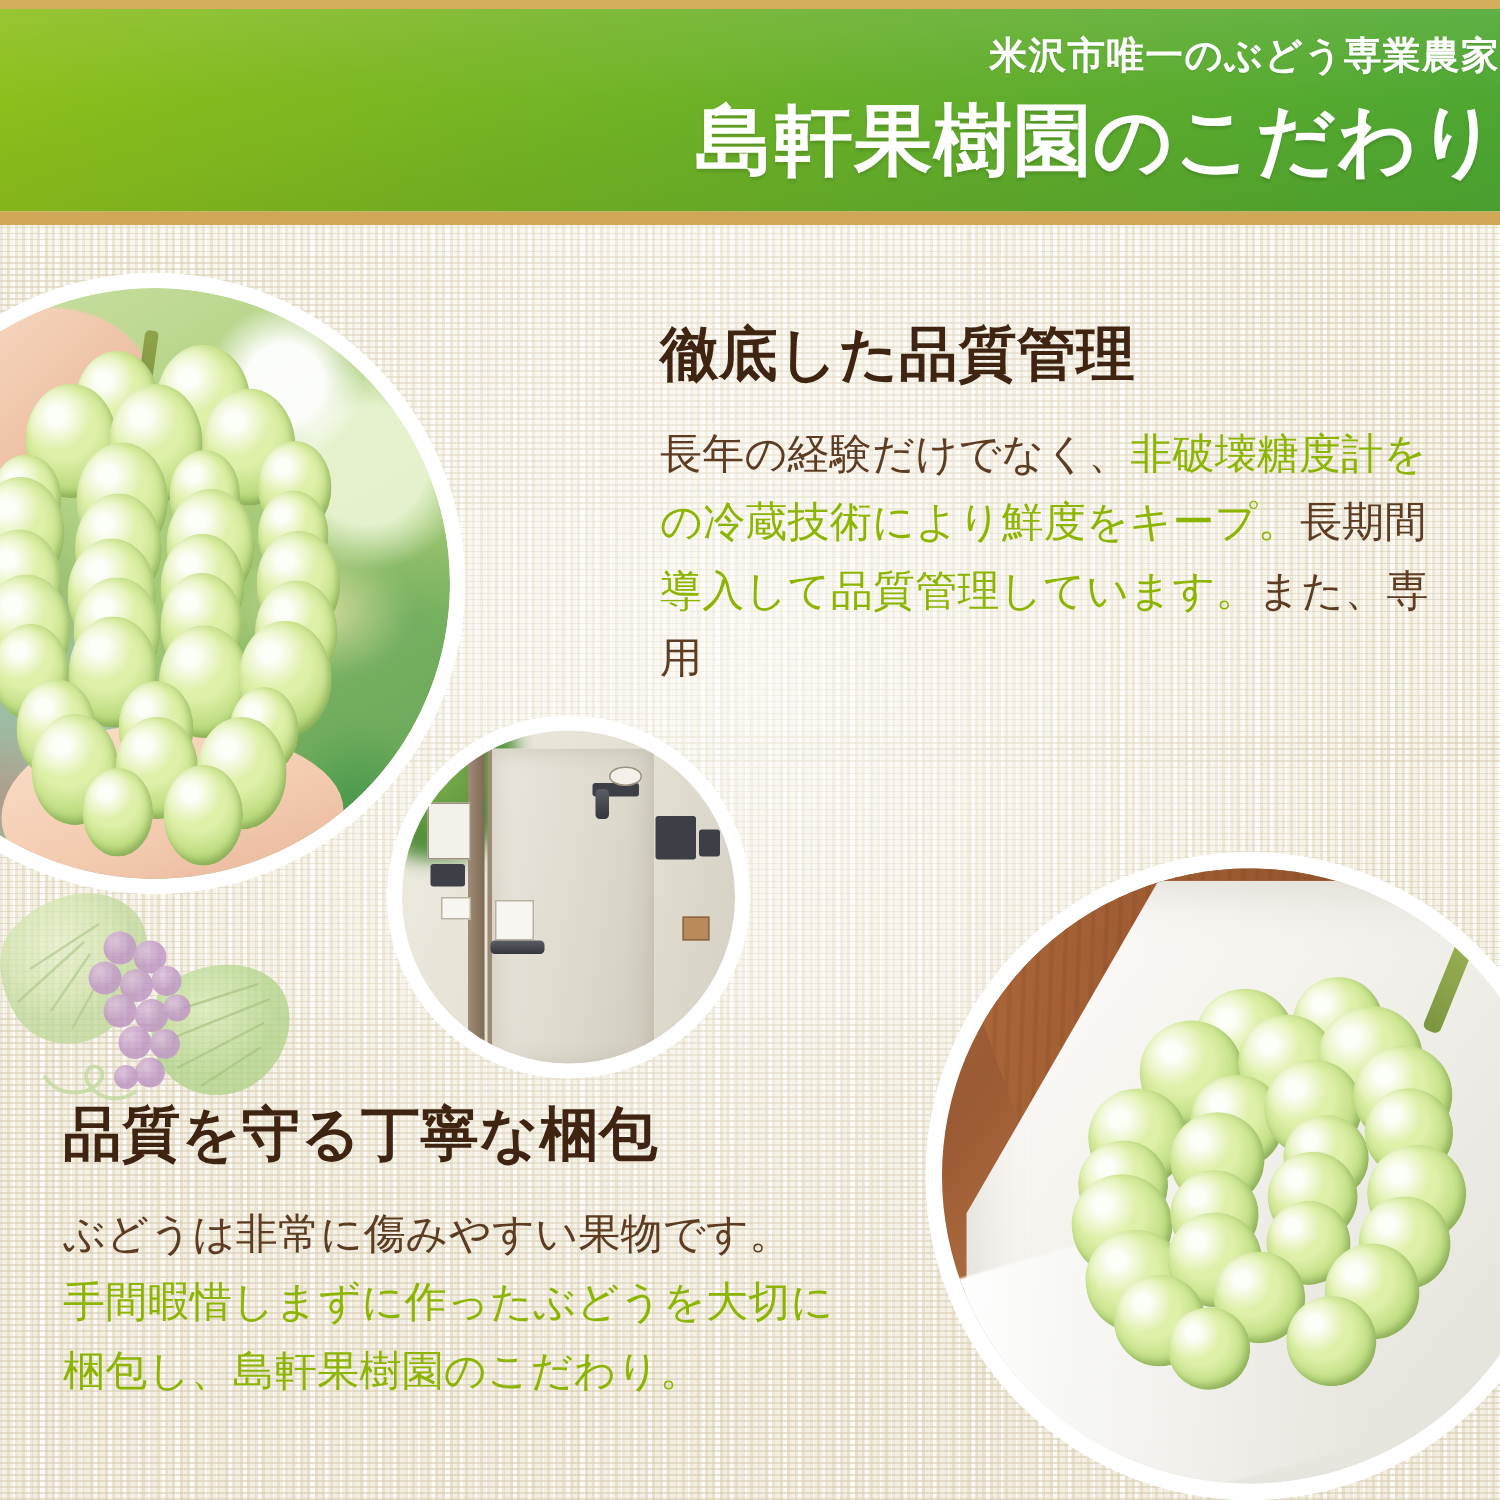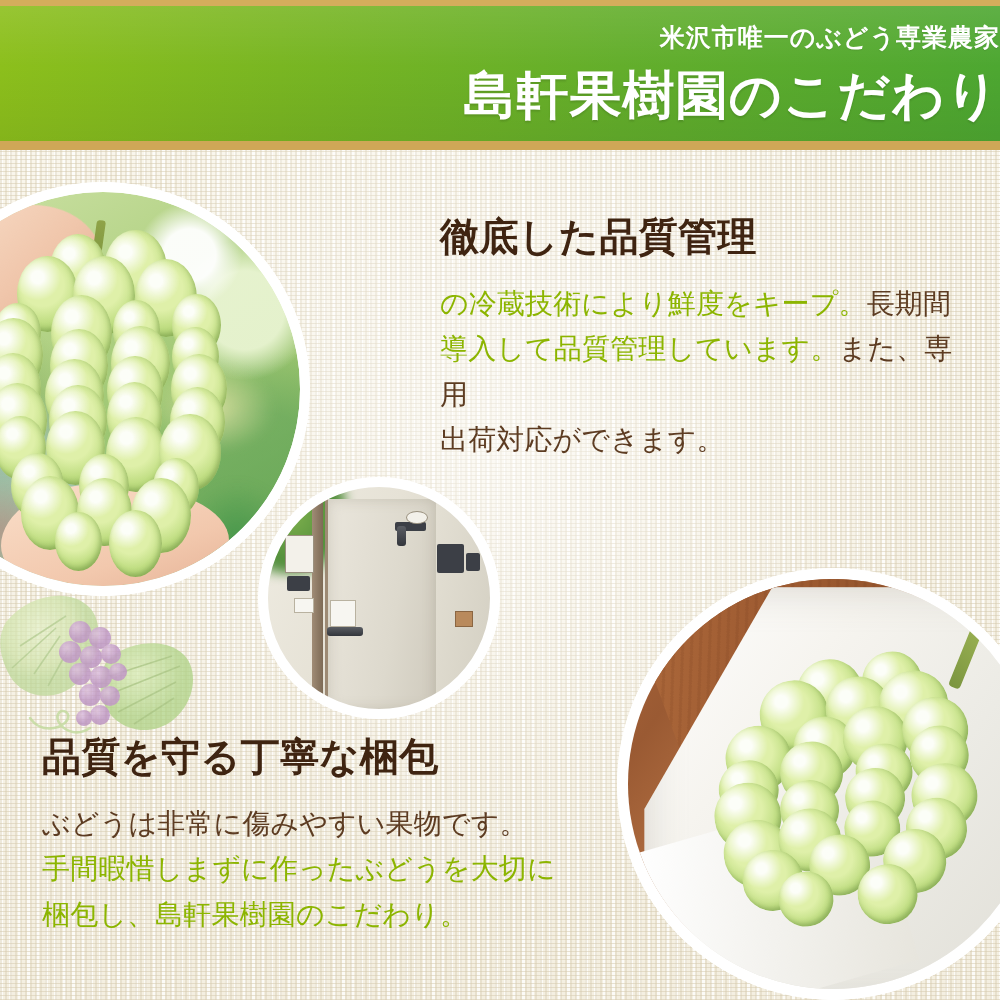--- a/index.html
+++ b/index.html
@@ -47,21 +47,21 @@
   }
   .banner-sub{
     color:#ffffff;font-size:25px;letter-spacing:.04em;font-weight:700;
     line-height:1;margin-top:2px;
     font-family:"Liberation Serif","DejaVu Serif",serif;
     text-shadow:0 1px 1px rgba(0,0,0,.10);
   }
   .banner-title{
     color:#ffffff;font-size:52px;font-weight:700;letter-spacing:.02em;
     line-height:1.08;margin-top:17px;
-    font-family:Liberation Sans, sans-serif;
+    font-family:Liberation Serif, serif;
     text-shadow:0 2px 2px rgba(0,0,0,.12);
   }
 
   
   .photo-circle{
     position:absolute;border-radius:50%;
     background:#ffffff;
     box-sizing:border-box;
     overflow:hidden;
   }
@@ -365,23 +365,23 @@
       <circle cx="106" cy="145" r="10" fill="url(#bry)"></circle>
       <circle cx="90" cy="148" r="8" fill="url(#bry)"></circle>
     </g>
 
     <path d="M96 158 C84 166 72 162 66 154 C60 146 66 138 72 142 C78 146 72 156 60 158 C48 160 40 154 36 148" stroke="#c0d99a" stroke-width="2.6" fill="none" stroke-linecap="round" opacity=".9"></path>
   </svg>
 
   <div id="sec1">
     <div class="head">徹底した品質管理</div>
     <div class="body-txt">
+      <div><span>長年の経験だけでなく、</span><span class="hl">非破壊糖度計を</span></div>
       <div><span class="hl">の冷蔵技術により鮮度をキープ。</span><span>長期間</span></div>
       <div><span class="hl">導入して品質管理しています。</span><span>また、専用</span></div>
-      <div><span>出荷対応ができます。</span></div>
     </div>
   </div>
 
   <div id="sec2">
     <div class="head">品質を守る丁寧な梱包</div>
     <div class="body-txt">
       <div><span>ぶどうは非常に傷みやすい果物です。</span></div>
       <div><span class="hl">手間暇惜しまずに作ったぶどうを大切に</span></div>
       <div><span class="hl">梱包し、島軒果樹園のこだわり。</span></div>
     </div>

